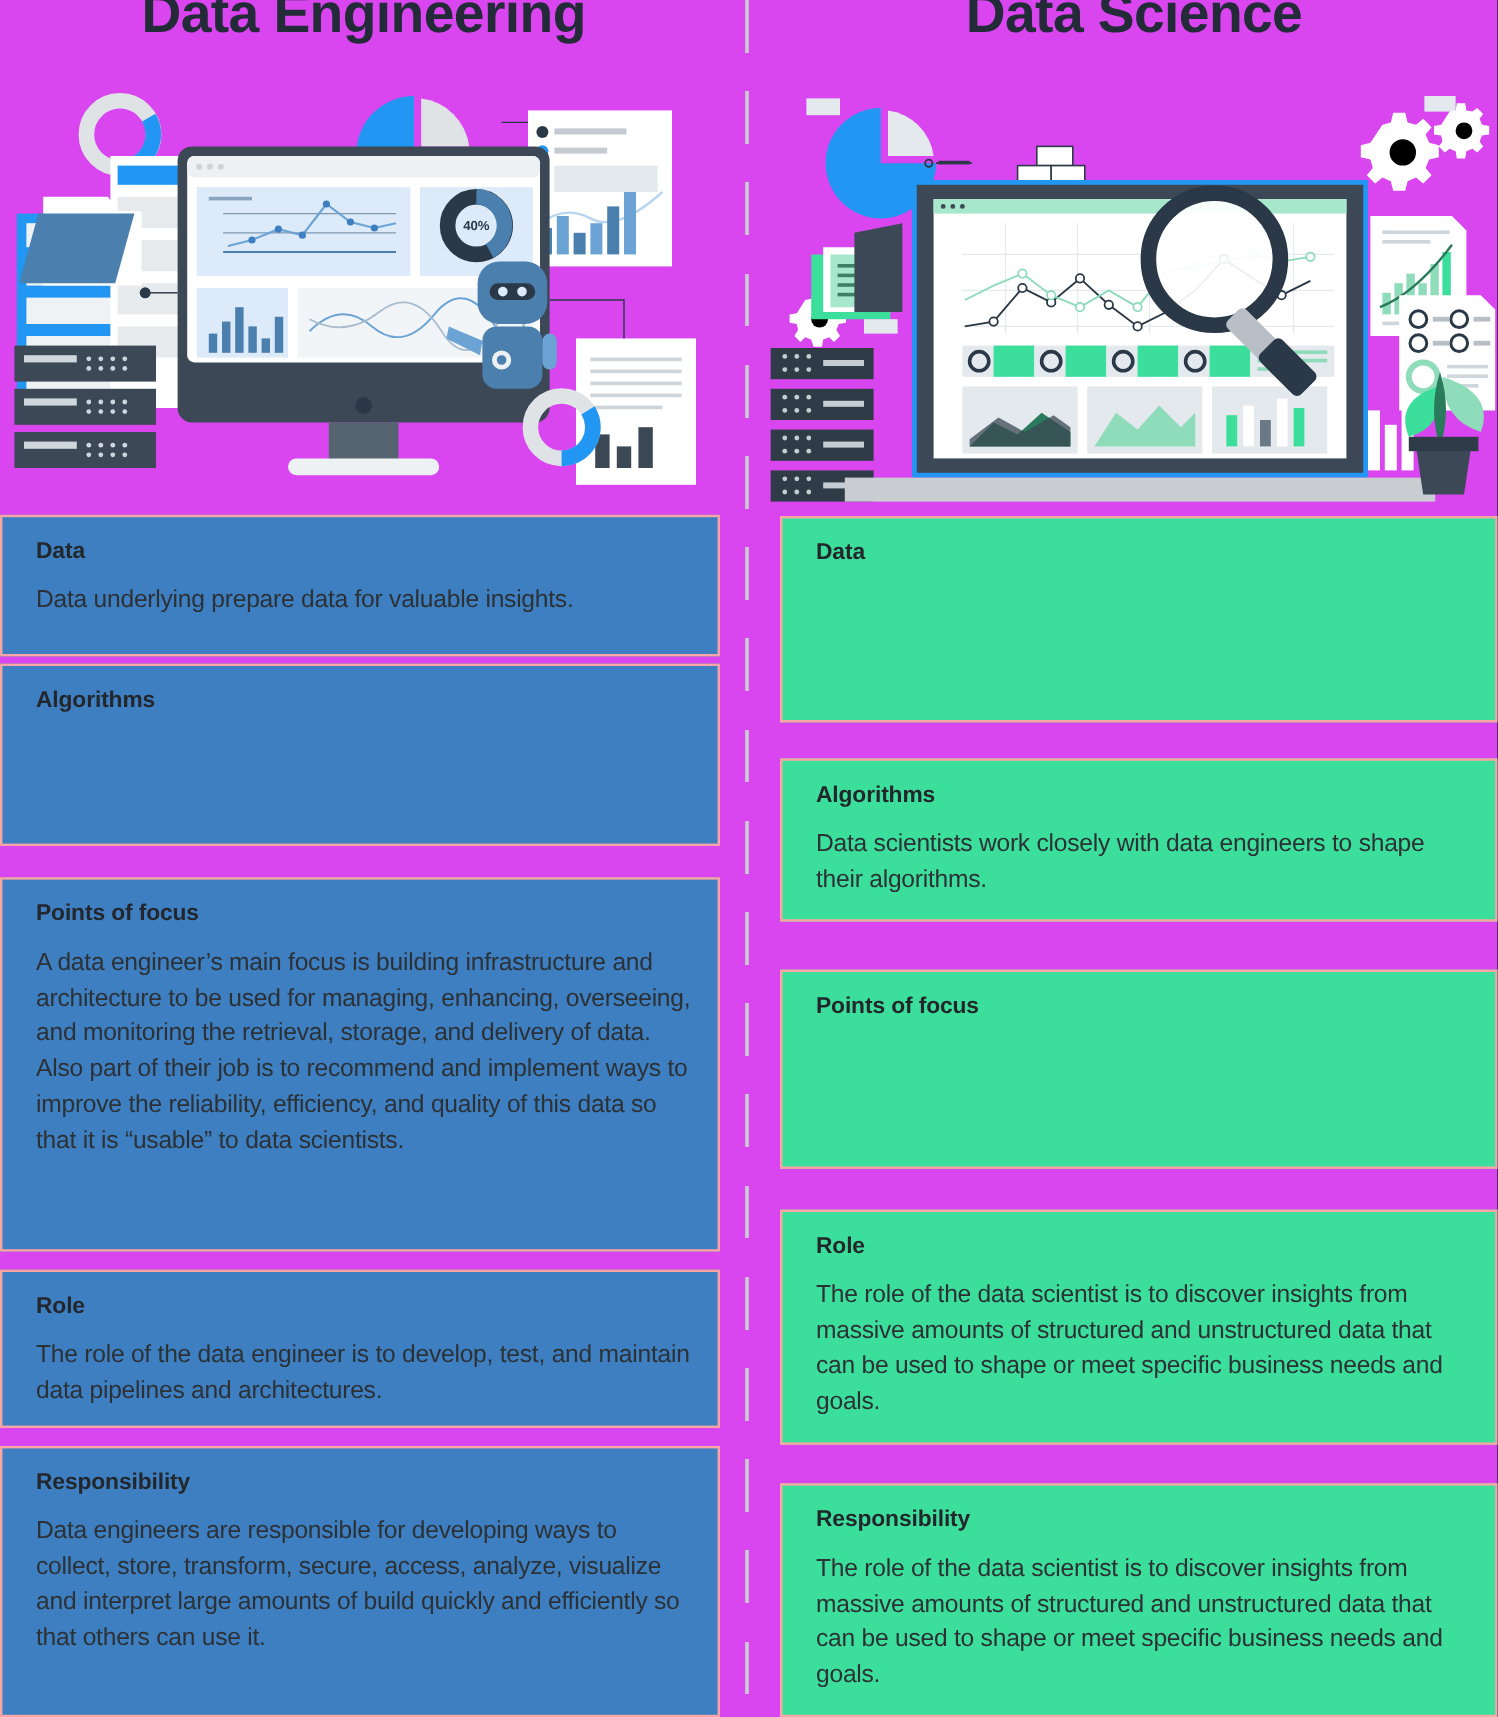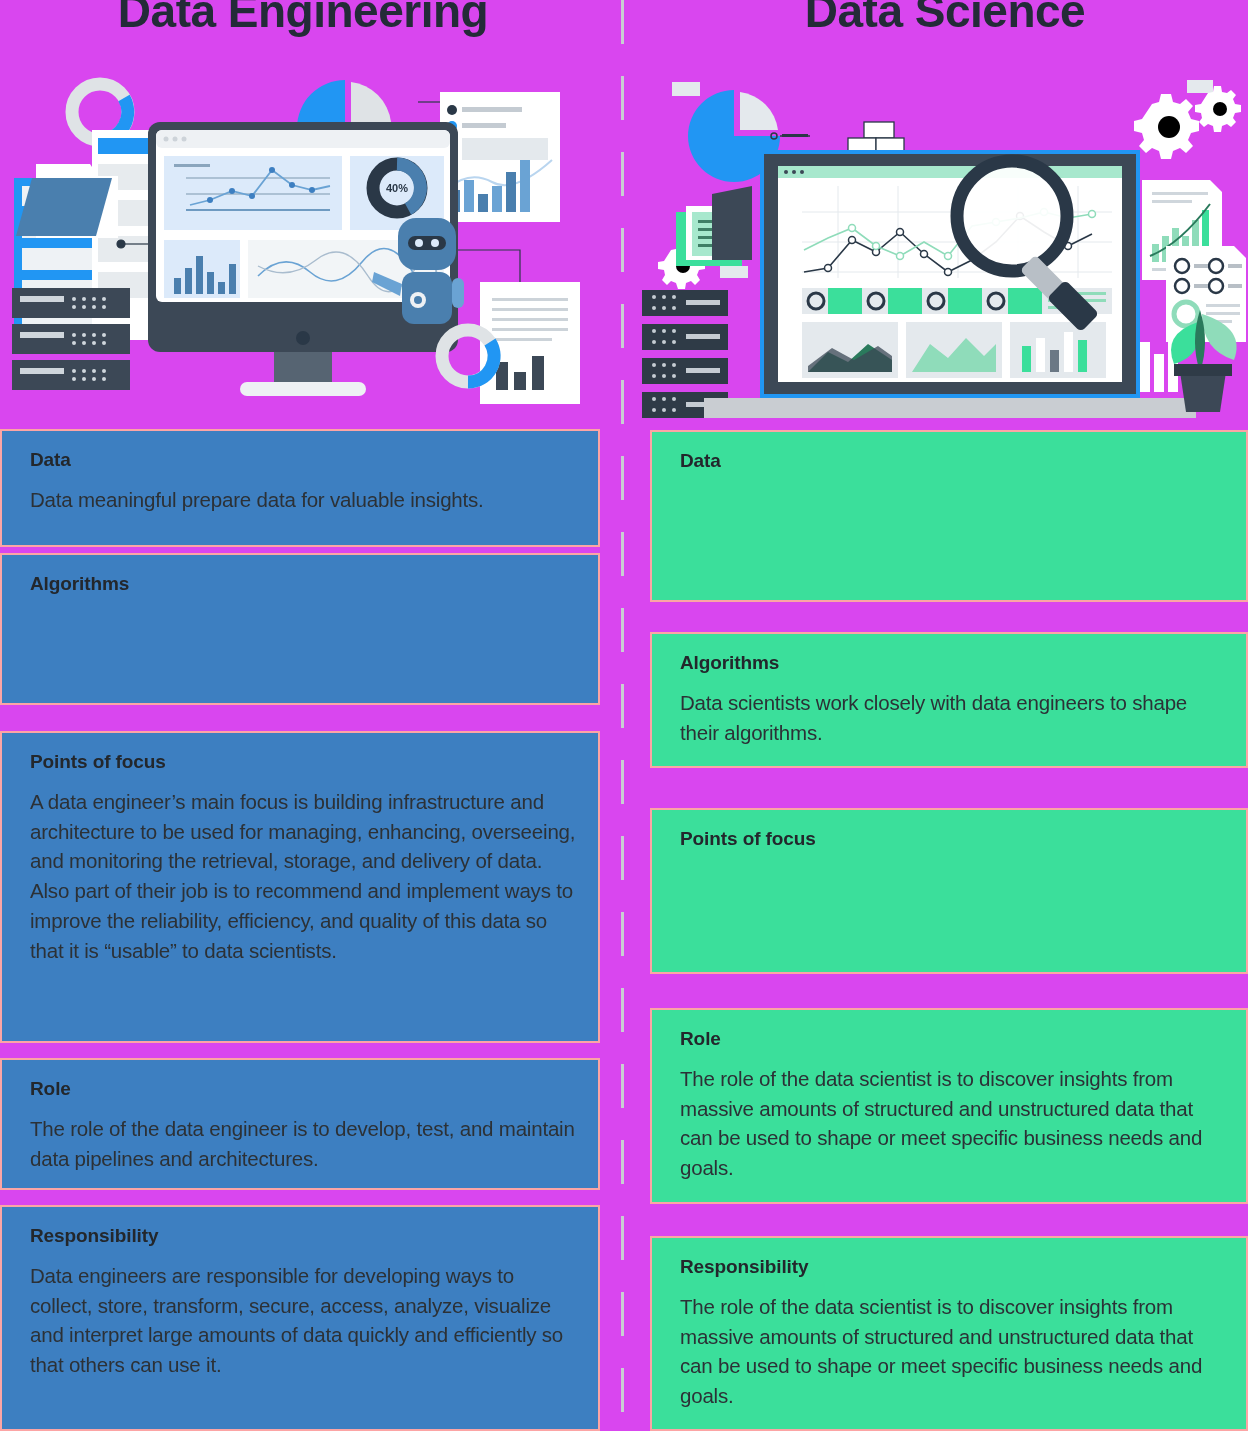--- a/index.html
+++ b/index.html
@@ -470,36 +470,36 @@
         <path d="M558 250 Q548 282 558 312 Q568 282 558 250Z" fill="#2a7a5c"></path>
         <path d="M538 312 L584 312 L578 352 L544 352 Z" fill="#3c4856"></path>
         <rect x="532" y="304" width="58" height="12" fill="#2f3b47"></rect>
       </g>
     </svg>
   </div>
 
   <div class="col-left">
     <div class="card blue" style="top:429px; height:118px;">
       <h3>Data</h3>
-      <p>Data meaningful prepare data for valuable insights.</p>
+      <p>Data underlying prepare data for valuable insights.</p>
     </div>
     <div class="card blue" style="top:553px; height:152px;">
       <h3>Algorithms</h3>
     </div>
     <div class="card blue" style="top:731px; height:312px;">
       <h3>Points of focus</h3>
       <p>A data engineer’s main focus is building infrastructure and architecture to be used for managing, enhancing, overseeing, and monitoring the retrieval, storage, and delivery of data. Also part of their job is to recommend and implement ways to improve the reliability, efficiency, and quality of this data so that it is “usable” to data scientists.</p>
     </div>
     <div class="card blue" style="top:1058px; height:132px;">
       <h3>Role</h3>
       <p>The role of the data engineer is to develop, test, and maintain data pipelines and architectures.</p>
     </div>
     <div class="card blue" style="top:1205px; height:226px;">
       <h3>Responsibility</h3>
-      <p>Data engineers are responsible for developing ways to collect, store, transform, secure, access, analyze, visualize and interpret large amounts of data quickly and efficiently so that others can use it.</p>
+      <p>Data engineers are responsible for developing ways to collect, store, transform, secure, access, analyze, visualize and interpret large amounts of build quickly and efficiently so that others can use it.</p>
     </div>
   </div>
 
   <div class="col-right">
     <div class="card green" style="top:430px; height:172px;">
       <h3>Data</h3>
     </div>
     <div class="card green" style="top:632px; height:136px;">
       <h3>Algorithms</h3>
       <p>Data scientists work closely with data engineers to shape their algorithms.</p>

